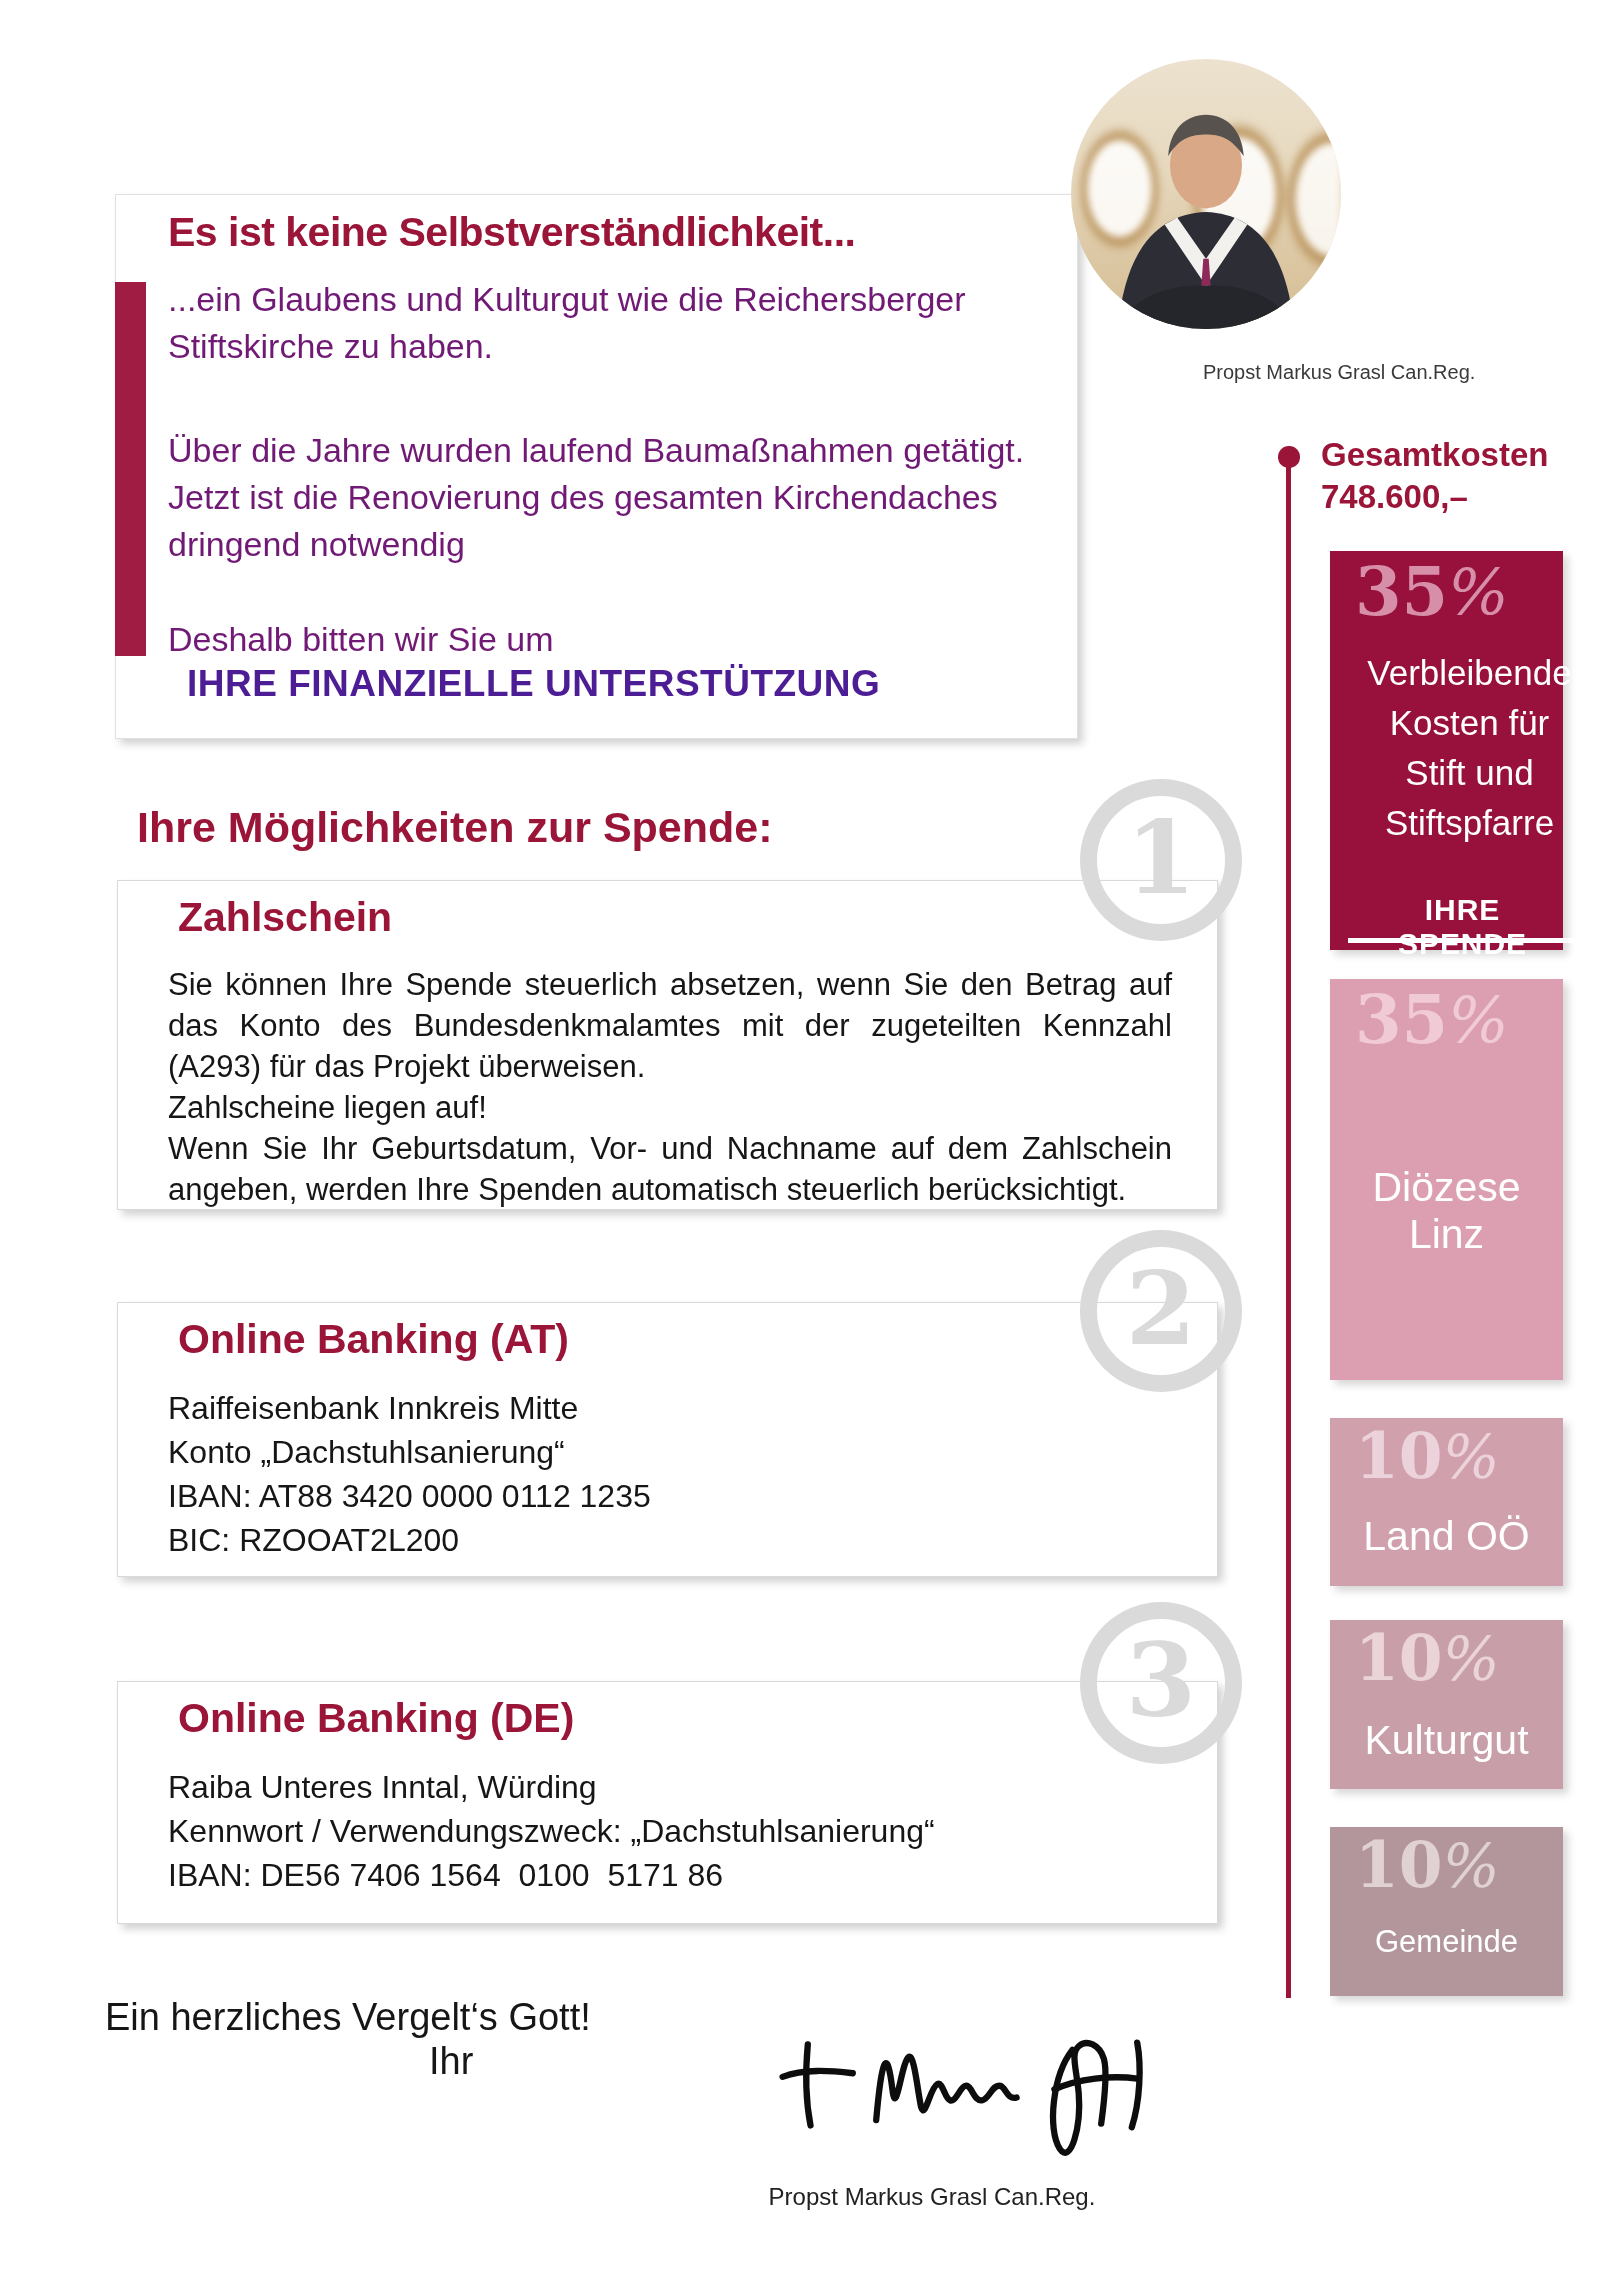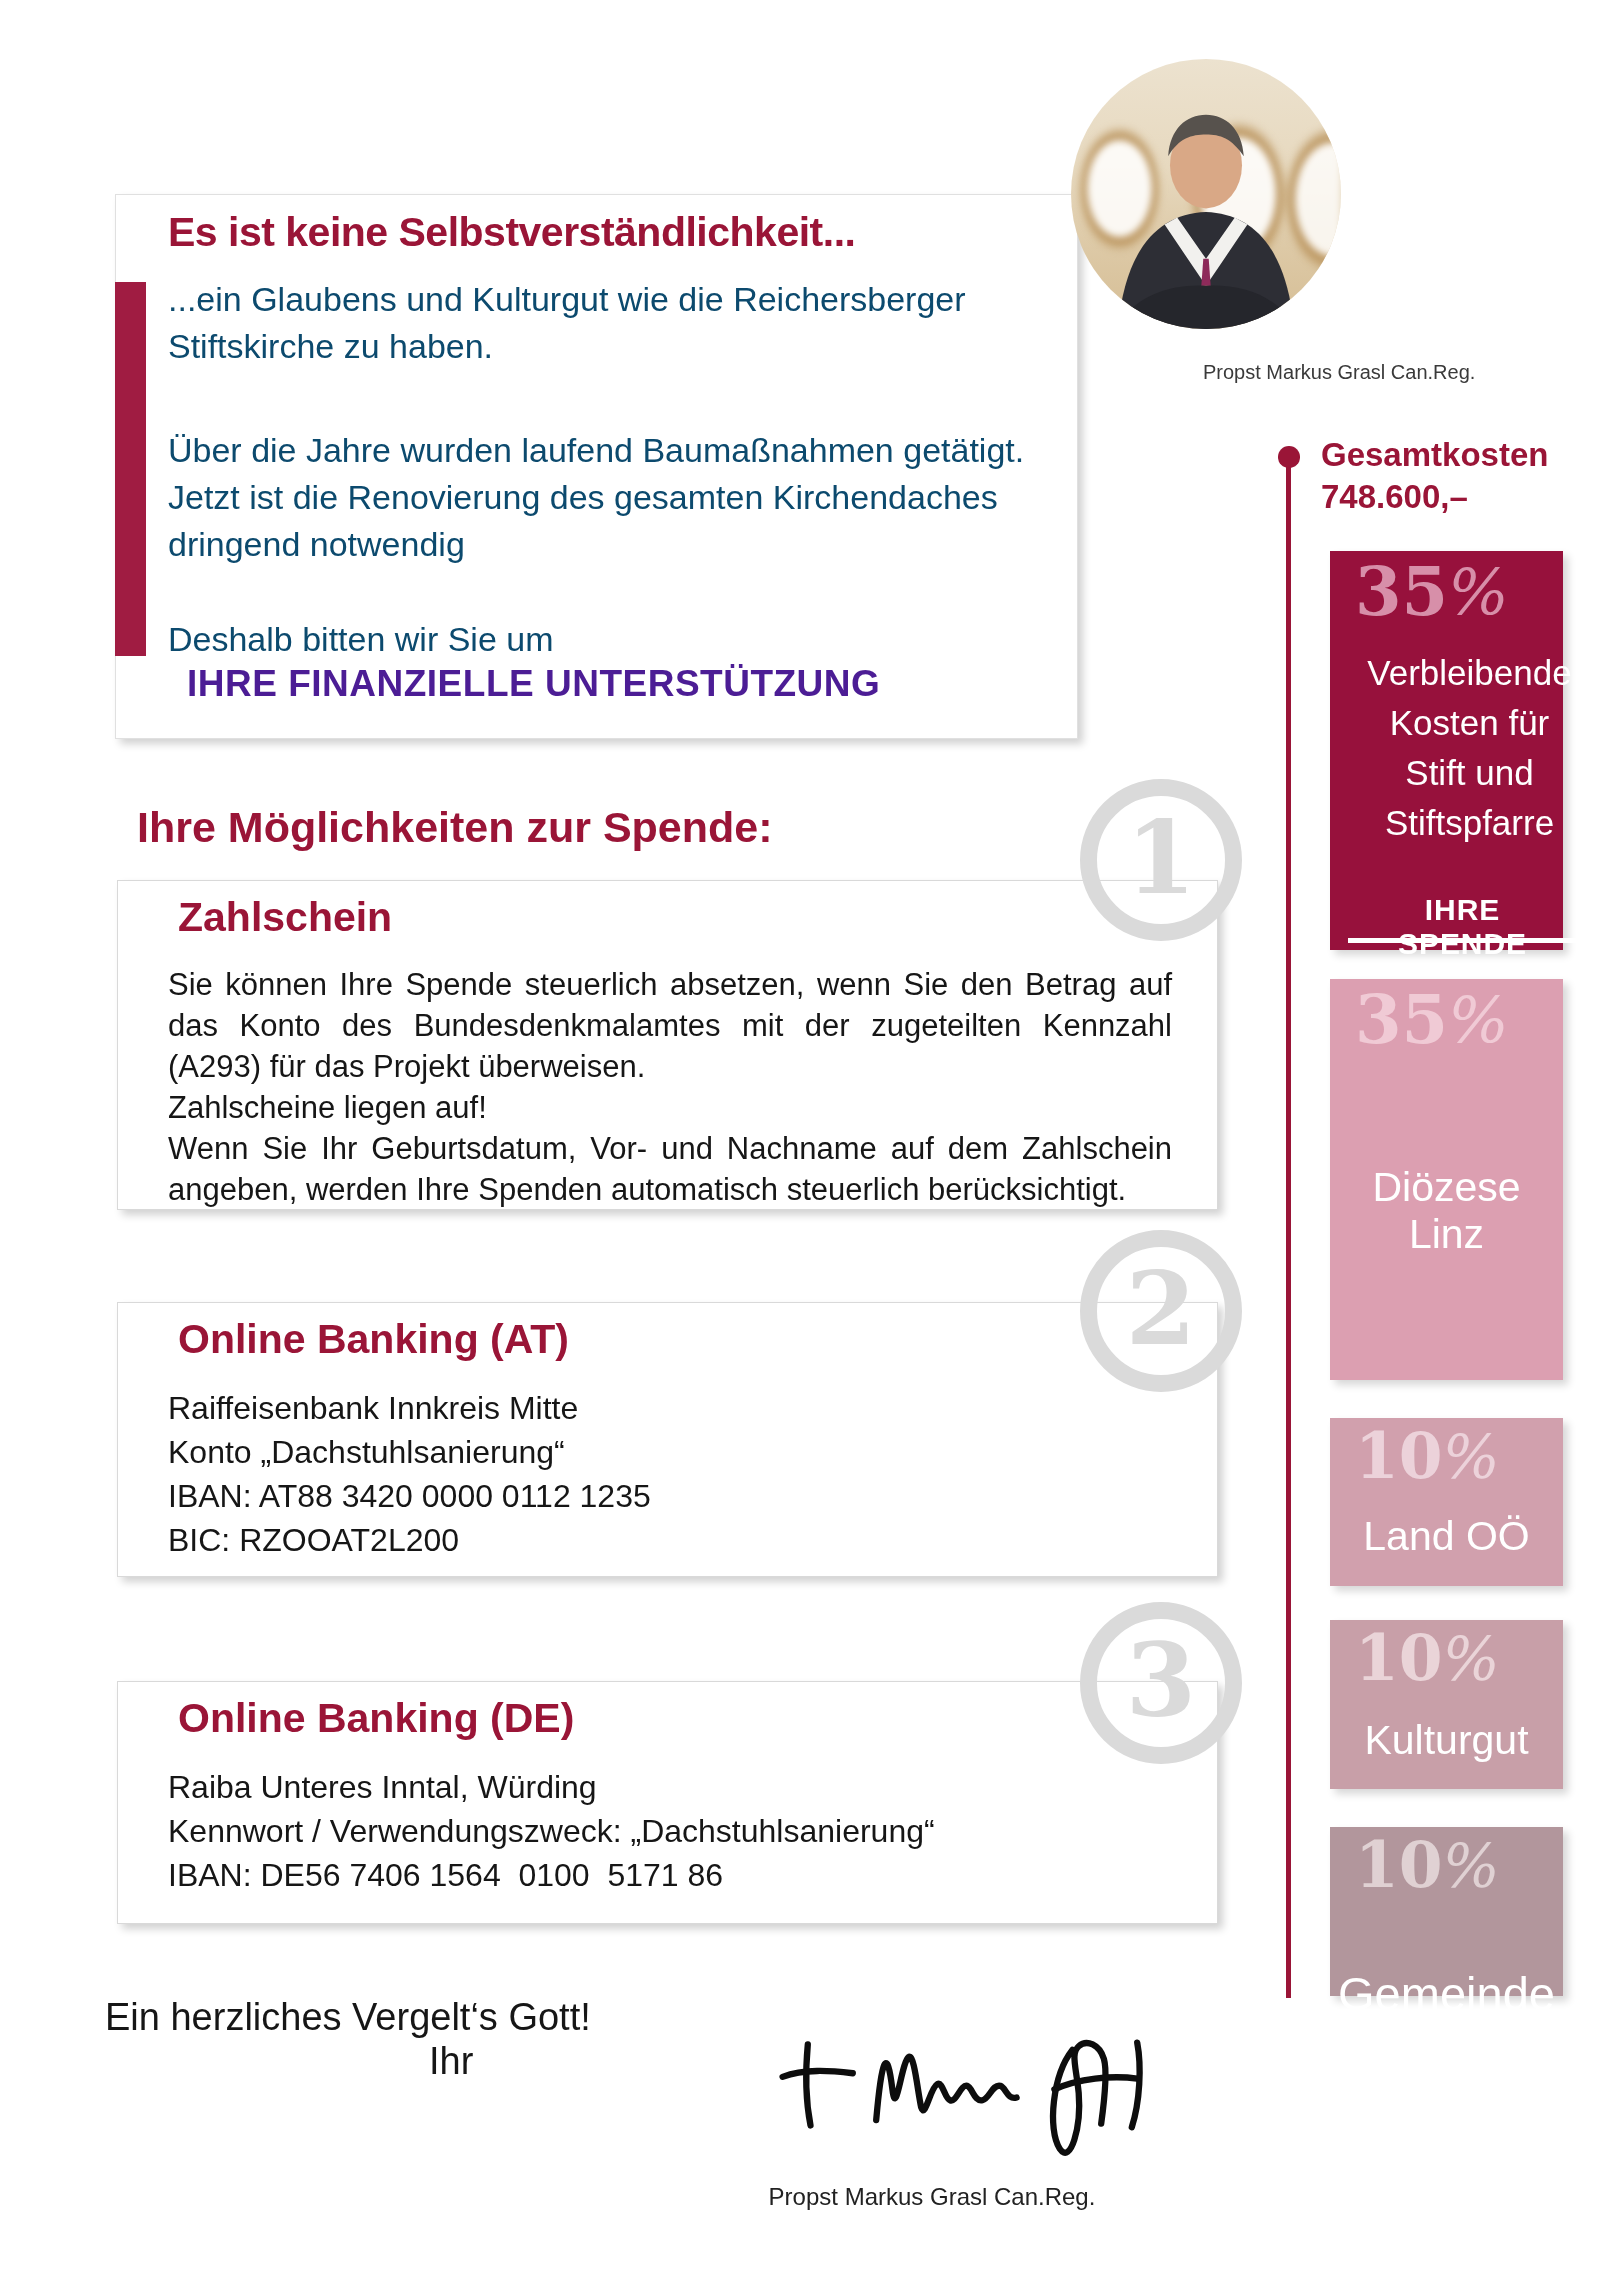--- a/index.html
+++ b/index.html
@@ -26,21 +26,21 @@
     width: 31px; height: 374px;
     background: #A01C42;
   }
   .intro-title {
     position: absolute; left: 52px; top: 14.4px;
     font-size: 41px; font-weight: bold; color: #9A1537;
     letter-spacing: -0.5px; white-space: nowrap;
   }
   .intro-p {
     position: absolute; left: 52px; width: 905px;
-    font-size: 34px; line-height: 47px; color: #0c4a6e;
+    font-size: 34px; line-height: 47px; color: #701a75;
   }
   .intro-p1 { top: 81px; }
   .intro-p2 { top: 232px; }
   .intro-p3 { top: 421px; }
   .intro-emph {
     position: absolute; left: 52px; top: 468px;
     font-size: 37px; font-weight: bold; color: #4c1d95;
     letter-spacing: 0.5px; white-space: nowrap; margin-left: 19px;
   }
   
@@ -101,21 +101,21 @@
   .sbox2 .pct { color: #F0CAD5; }
   .sbox2 .sbox-label { top: 185px; font-size: 41px; }
   .sbox3 { top: 1418px; height: 168px; background: #D1A0AD; }
   .sbox3 .pct { color: #ECD2DA; font-size: 63px; }
   .sbox3 .sbox-label { top: 95px; font-size: 41px; }
   .sbox4 { top: 1620px; height: 169px; background: #C89FA8; }
   .sbox4 .pct { color: #EAD4D8; font-size: 63px; }
   .sbox4 .sbox-label { top: 97px; font-size: 41px; }
   .sbox5 { top: 1827px; height: 169px; background: #B2969C; }
   .sbox5 .pct { color: #E0D1D3; font-size: 63px; }
-  .sbox5 .sbox-label { top: 97px; font-size: 47px; margin-top: 42px; }
+  .sbox5 .sbox-label { top: 97px; font-size: 31px; }
   
   .option-heading {
     position: absolute; left: 137px; top: 803px;
     font-size: 43px; font-weight: bold; color: #9A1537; white-space: nowrap;
   }
   .obox {
     position: absolute; left: 117px; width: 1101px;
     background: #ffffff; border: 0.9px solid #d9d9d9;
     box-shadow: 4.5px 5.4px 8px rgba(0,0,0,0.18);
     z-index: 1;

